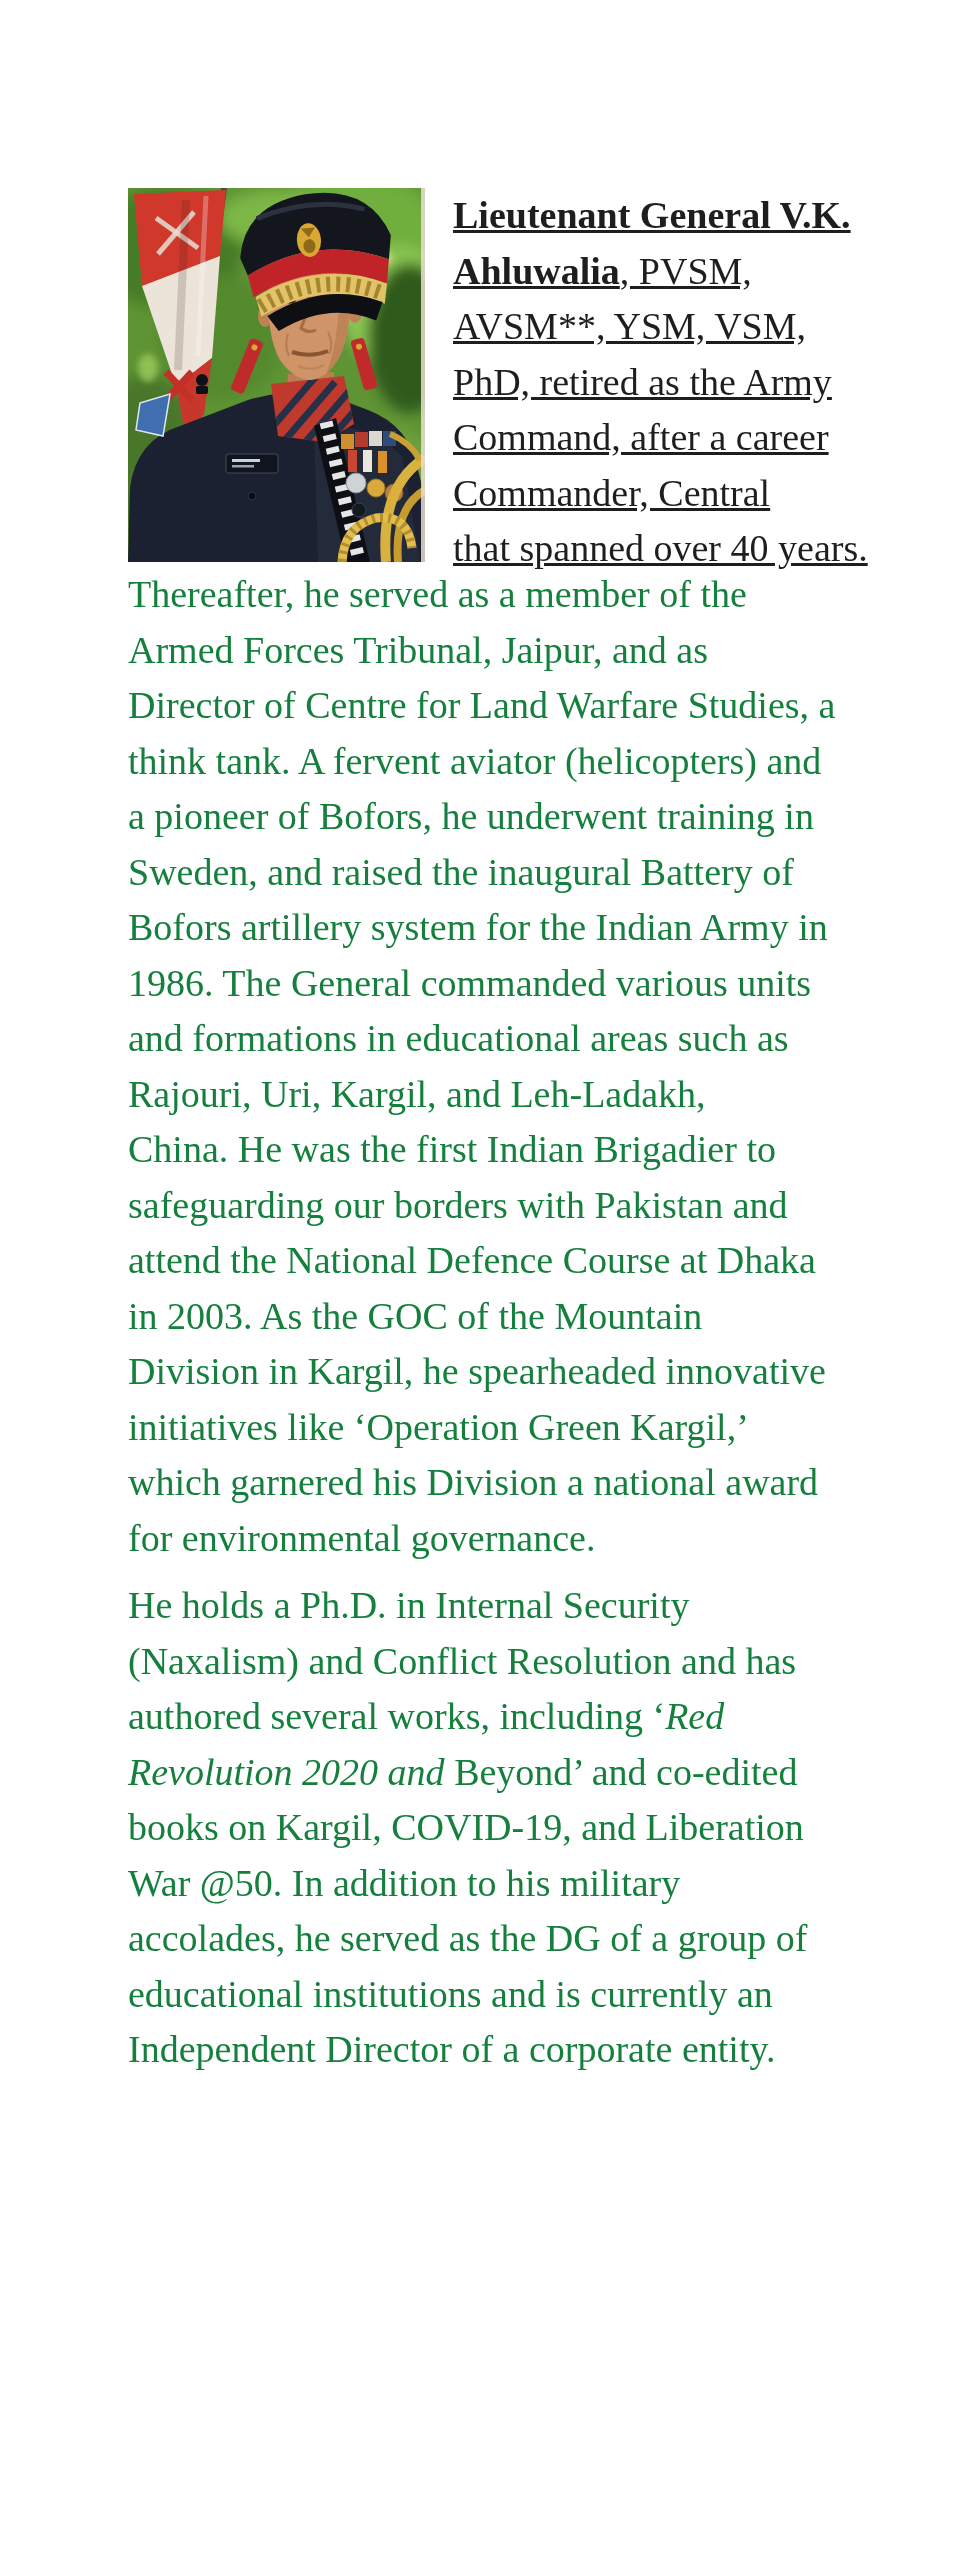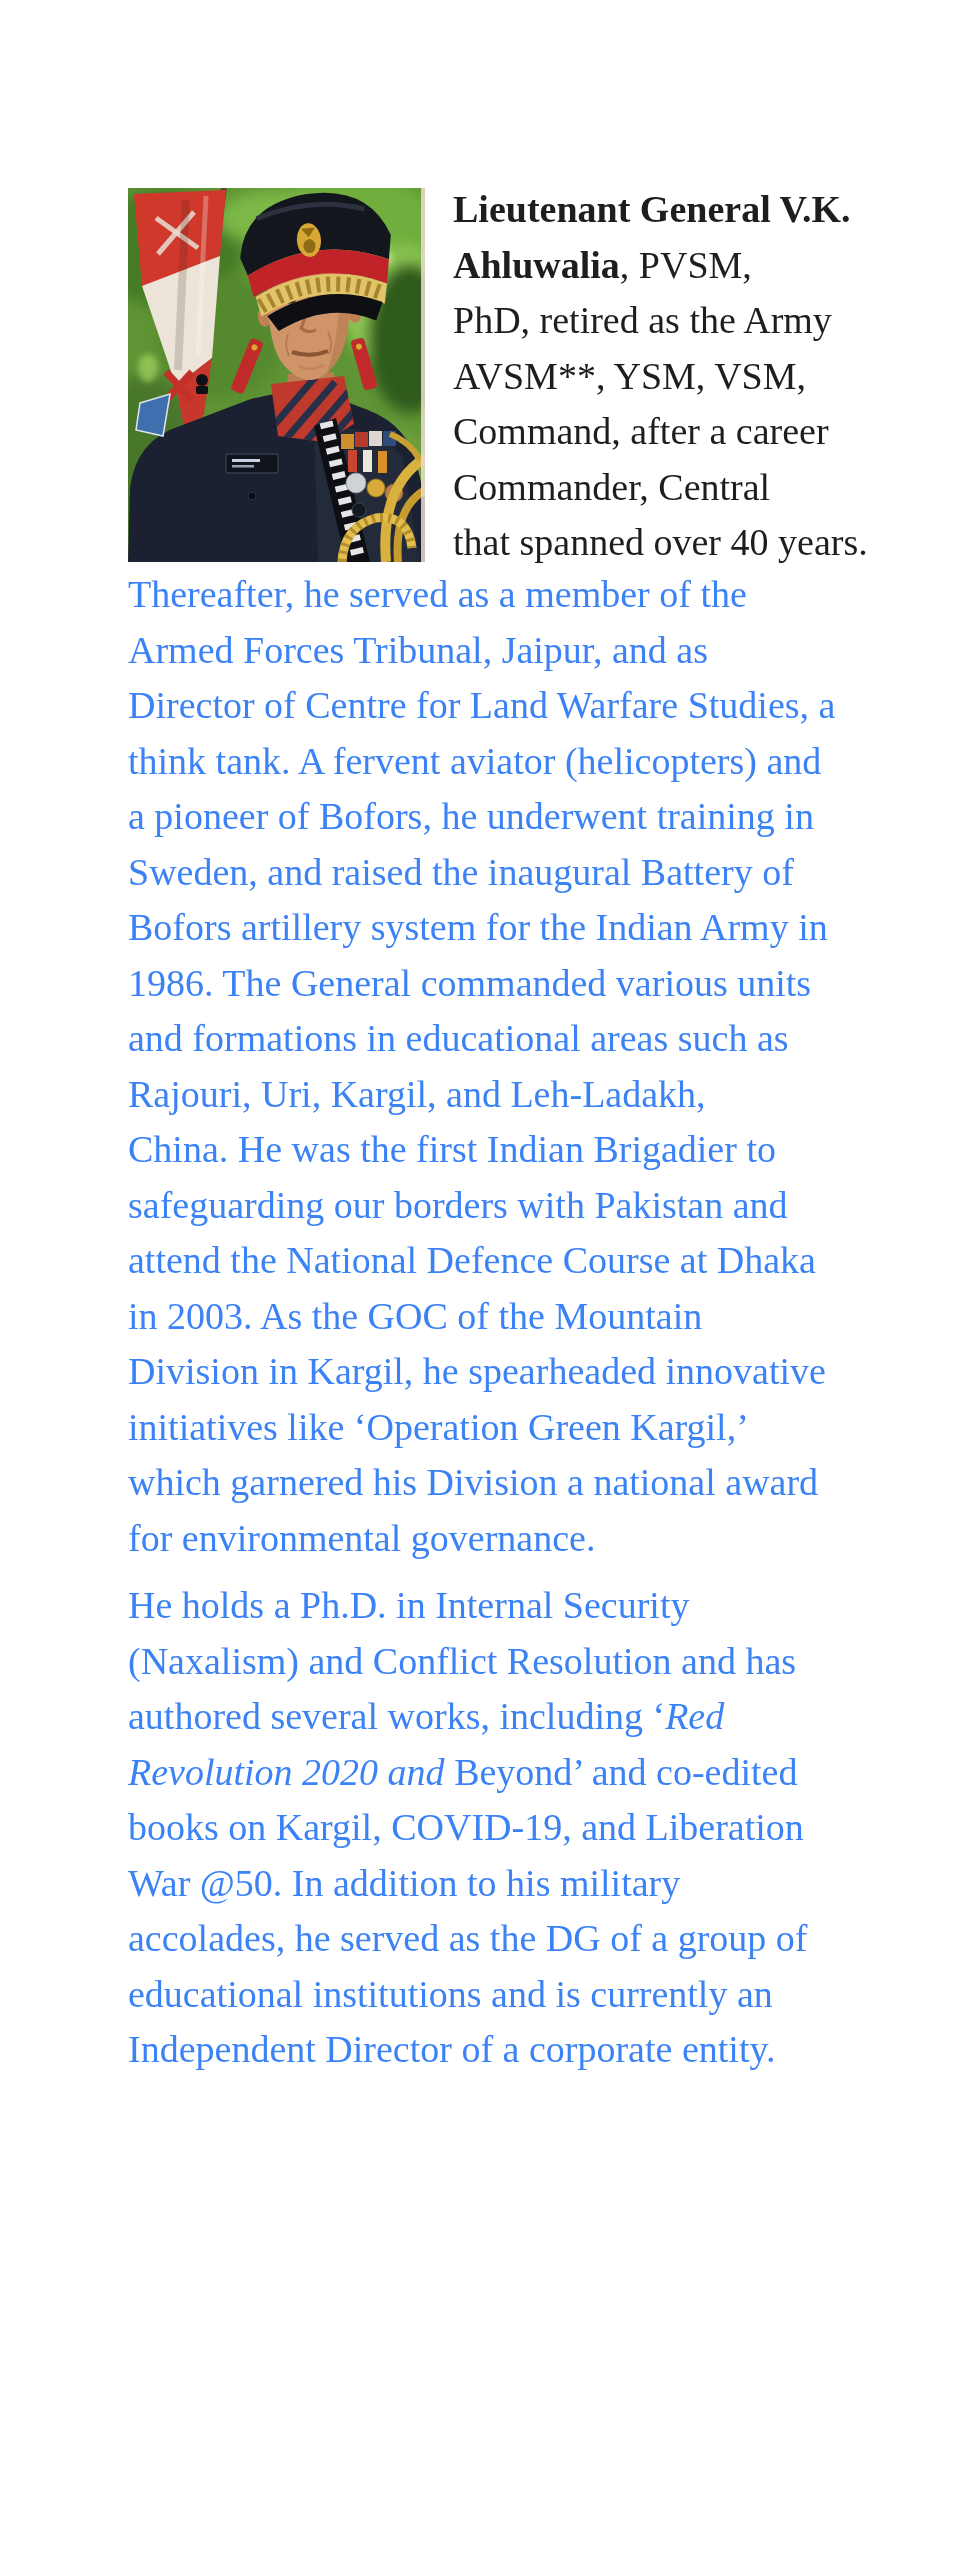--- a/index.html
+++ b/index.html
@@ -5,21 +5,21 @@
   html,body { margin:0; padding:0; background:#ffffff; }
   .page {
     position:relative; width:971px; height:2560px; background:#ffffff;
     font-family:"Liberation Serif", serif; overflow:hidden;
   }
   .photo-frame {
     position:absolute; left:128px; top:188px; width:297px; height:374px;
   }
   .photo-frame svg { display:block; width:100%; height:100%; }
   .textcol { color:#1e1e1e; font-size:38px; line-height:55.5px; }
-  .side-text { position:absolute; left:453px; top:182px; width:515px; }
+  .side-text { position:absolute; left:453px; top:188px; width:515px;text-decoration:underline; }
   .main-text { position:absolute; left:128px; top:567px; width:812px; }
   .line { white-space:nowrap; }
   .seg-b { font-weight:bold; }
   .seg-i { font-style:italic;text-align:right; }
   .para2 { margin-top:12px; }
 </style>
 </head>
 <body>
 
 <div class="page">
@@ -176,28 +176,28 @@
         </g>
 
         <rect x="293" y="0" width="4" height="374" fill="#ecdcd2" opacity="0.85"></rect>
       </g>
     </svg>
   </div>
 
   <div class="side-text textcol" style="color: rgb(30, 30, 30);">
       <div class="line"><span class="seg-b">Lieutenant General V.K.</span></div>
       <div class="line"><span class="seg-b">Ahluwalia</span><span>, PVSM,</span></div>
+      <div class="line"><span>AVSM**, YSM, VSM,</span></div>
       <div class="line"><span>PhD, retired as the Army</span></div>
-      <div class="line"><span>AVSM**, YSM, VSM,</span></div>
       <div class="line"><span>Command, after a career</span></div>
       <div class="line"><span>Commander, Central</span></div>
       <div class="line"><span>that spanned over 40 years.</span></div>
     </div>
 
-  <div class="main-text textcol" style="color: #3b82f6;">
+  <div class="main-text textcol" style="color: #15803d;">
     <div class="para">
         <div class="line"><span>Thereafter, he served as a member of the</span></div>
         <div class="line"><span>Armed Forces Tribunal, Jaipur, and as</span></div>
         <div class="line"><span>Director of Centre for Land Warfare Studies, a</span></div>
         <div class="line"><span>think tank. A fervent aviator (helicopters) and</span></div>
         <div class="line"><span>a pioneer of Bofors, he underwent training in</span></div>
         <div class="line"><span>Sweden, and raised the inaugural Battery of</span></div>
         <div class="line"><span>Bofors artillery system for the Indian Army in</span></div>
         <div class="line"><span>1986. The General commanded various units</span></div>
         <div class="line"><span>and formations in educational areas such as</span></div>

